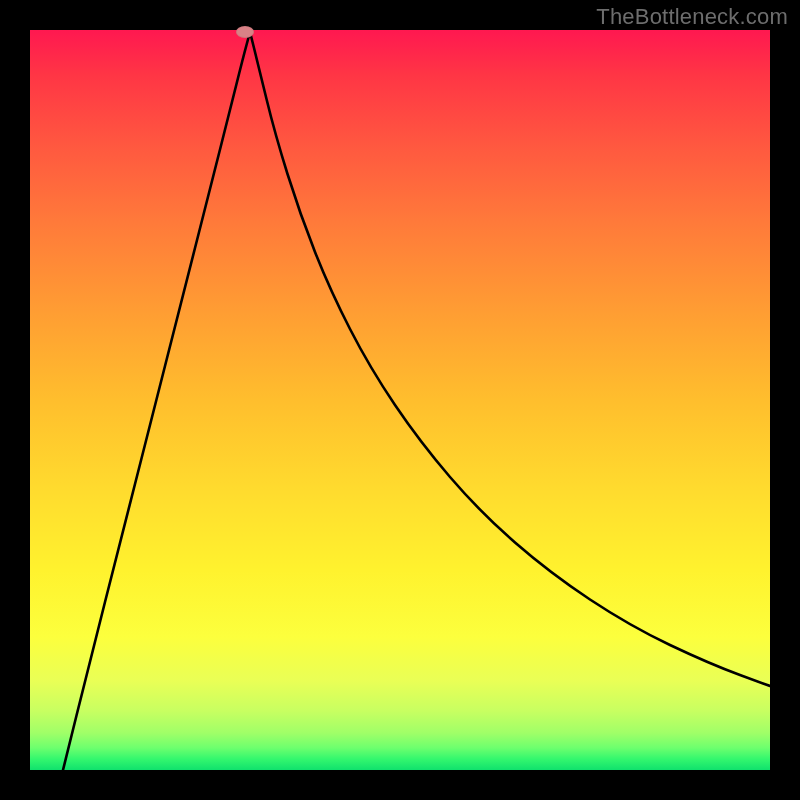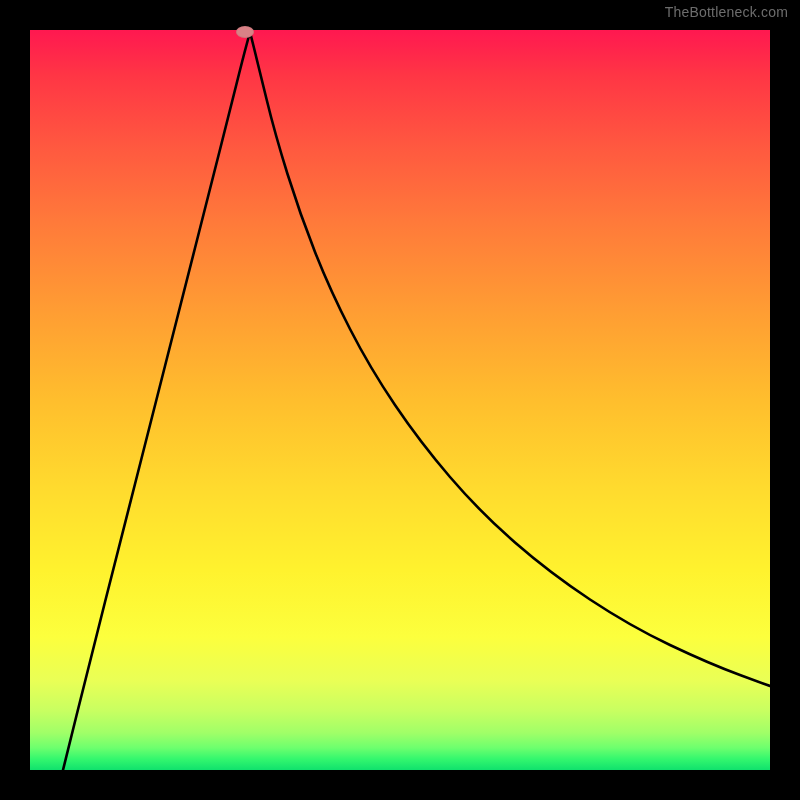--- a/index.html
+++ b/index.html
@@ -8,21 +8,21 @@
     width: 800px;
     height: 800px;
     background: #000;
     position: relative;
   }
   .watermark {
     position: absolute;
     top: 4px;
     right: 12px;
     font-family: Arial, Helvetica, sans-serif;
-    font-size: 14px;
+    font-size: 22px;
     color: #6d6d6d;
     letter-spacing: 0.2px;
   }
   .plot {
     position: absolute;
     left: 30px;
     top: 30px;
     width: 740px;
     height: 740px;
     background: linear-gradient(to bottom,

